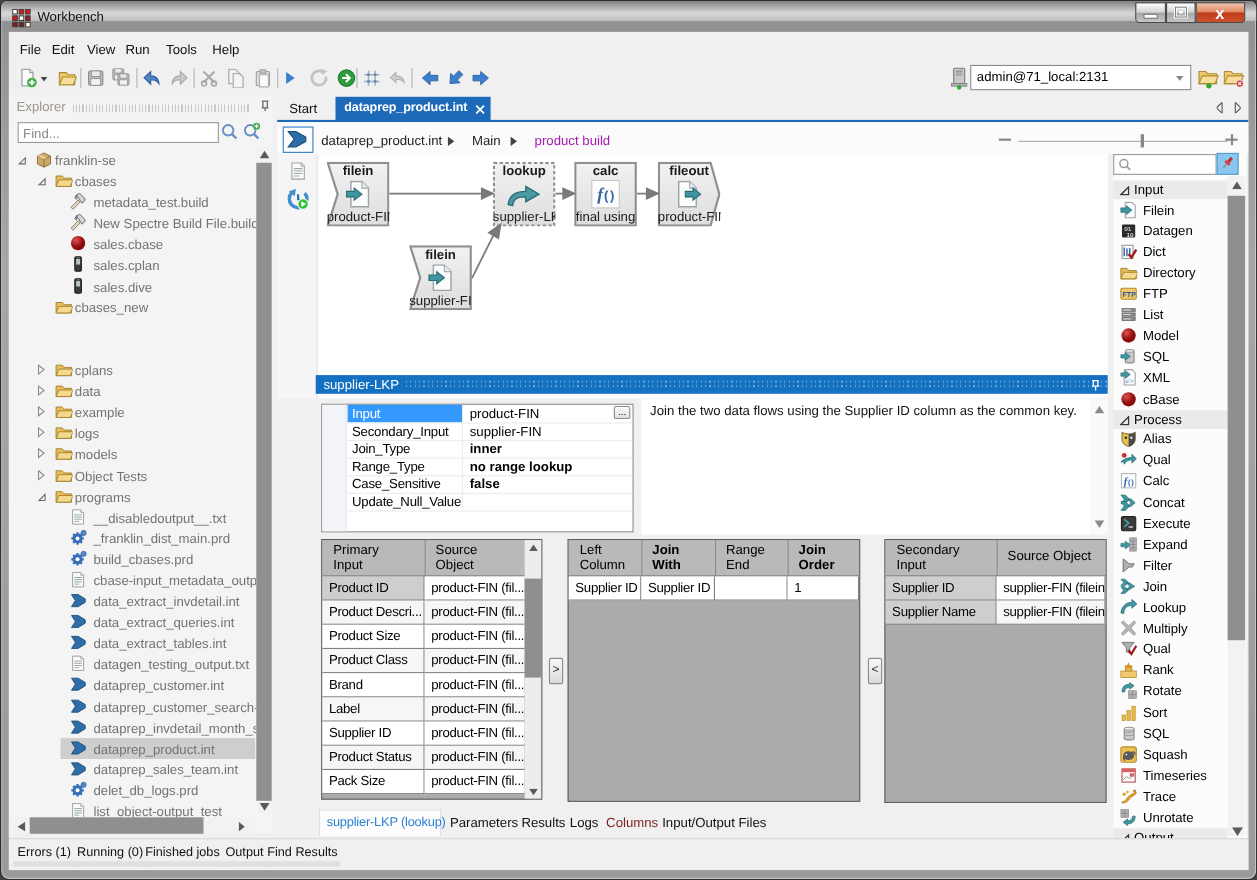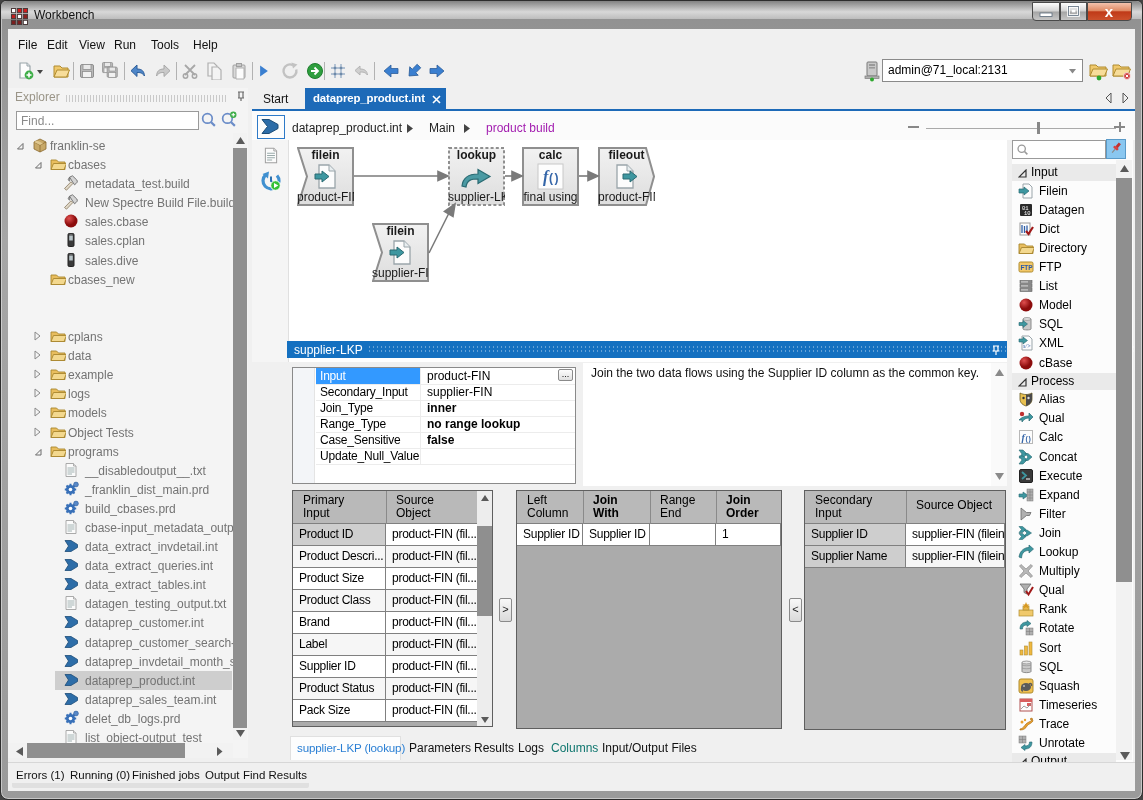--- a/index.html
+++ b/index.html
@@ -744,21 +744,21 @@
       <div class="cell" style="left:0px;top:55px;width:101px;height:22px;background:#cecece">Supplier Name</div>
       <div class="cell" style="left:101px;top:55px;width:99px;height:22px;background:#f6f6f6">supplier-FIN (filein)</div>
     </div>
 <div class="btnmove" style="left:491px;top:569px">&gt;</div>
 <div class="btnmove" style="left:781px;top:569px">&lt;</div>
 <div class="abs" style="left:282px;top:707px;width:111px;height:24px;background:#fdfdfd;border:1px solid #e0e0e0;border-bottom:none"></div>
 <div class="abs" style="left:289px;top:712px;font-size:11.6px;letter-spacing:-0.15px;color:#2a7fd4">supplier-LKP (lookup)</div>
 <div class="abs" style="left:401px;top:712px;font-size:12px;color:#111">Parameters</div>
 <div class="abs" style="left:466px;top:712px;font-size:12px;color:#111">Results</div>
 <div class="abs" style="left:510px;top:712px;font-size:12px;color:#111">Logs</div>
-<div class="abs" style="left:543px;top:712px;font-size:12px;color:#0f766e">Columns</div>
+<div class="abs" style="left:543px;top:712px;font-size:12px;color:#7f1d1d">Columns</div>
 <div class="abs" style="left:594px;top:712px;font-size:12px;color:#111">Input/Output Files</div>
 <div class="abs" style="left:1004px;top:111px;width:121px;height:651px;background:#fcfcfc"></div>
 <div class="abs" style="left:1004px;top:111px;width:94px;height:19px;background:#fff;border:1px solid #9a9a9a"></div>
 <svg class="abs" style="left:1008px;top:114px" width="13" height="13" viewBox="0 0 16 16">
       <circle cx="7" cy="7" r="4.5" fill="none" stroke="#9a9a9a" stroke-width="1.6"></circle>
       <path d="M10.5 10.5 L14 14" stroke="#9a9a9a" stroke-width="2"></path>
     </svg>
 <div class="abs" style="left:1098px;top:110px;width:20px;height:20px;background:#8ac7f0;border:1px solid #5a9ac8"></div>
 <svg class="abs" style="left:1101px;top:112px" width="15" height="15" viewBox="0 0 15 15">
       <g transform="rotate(40 7 7)">

